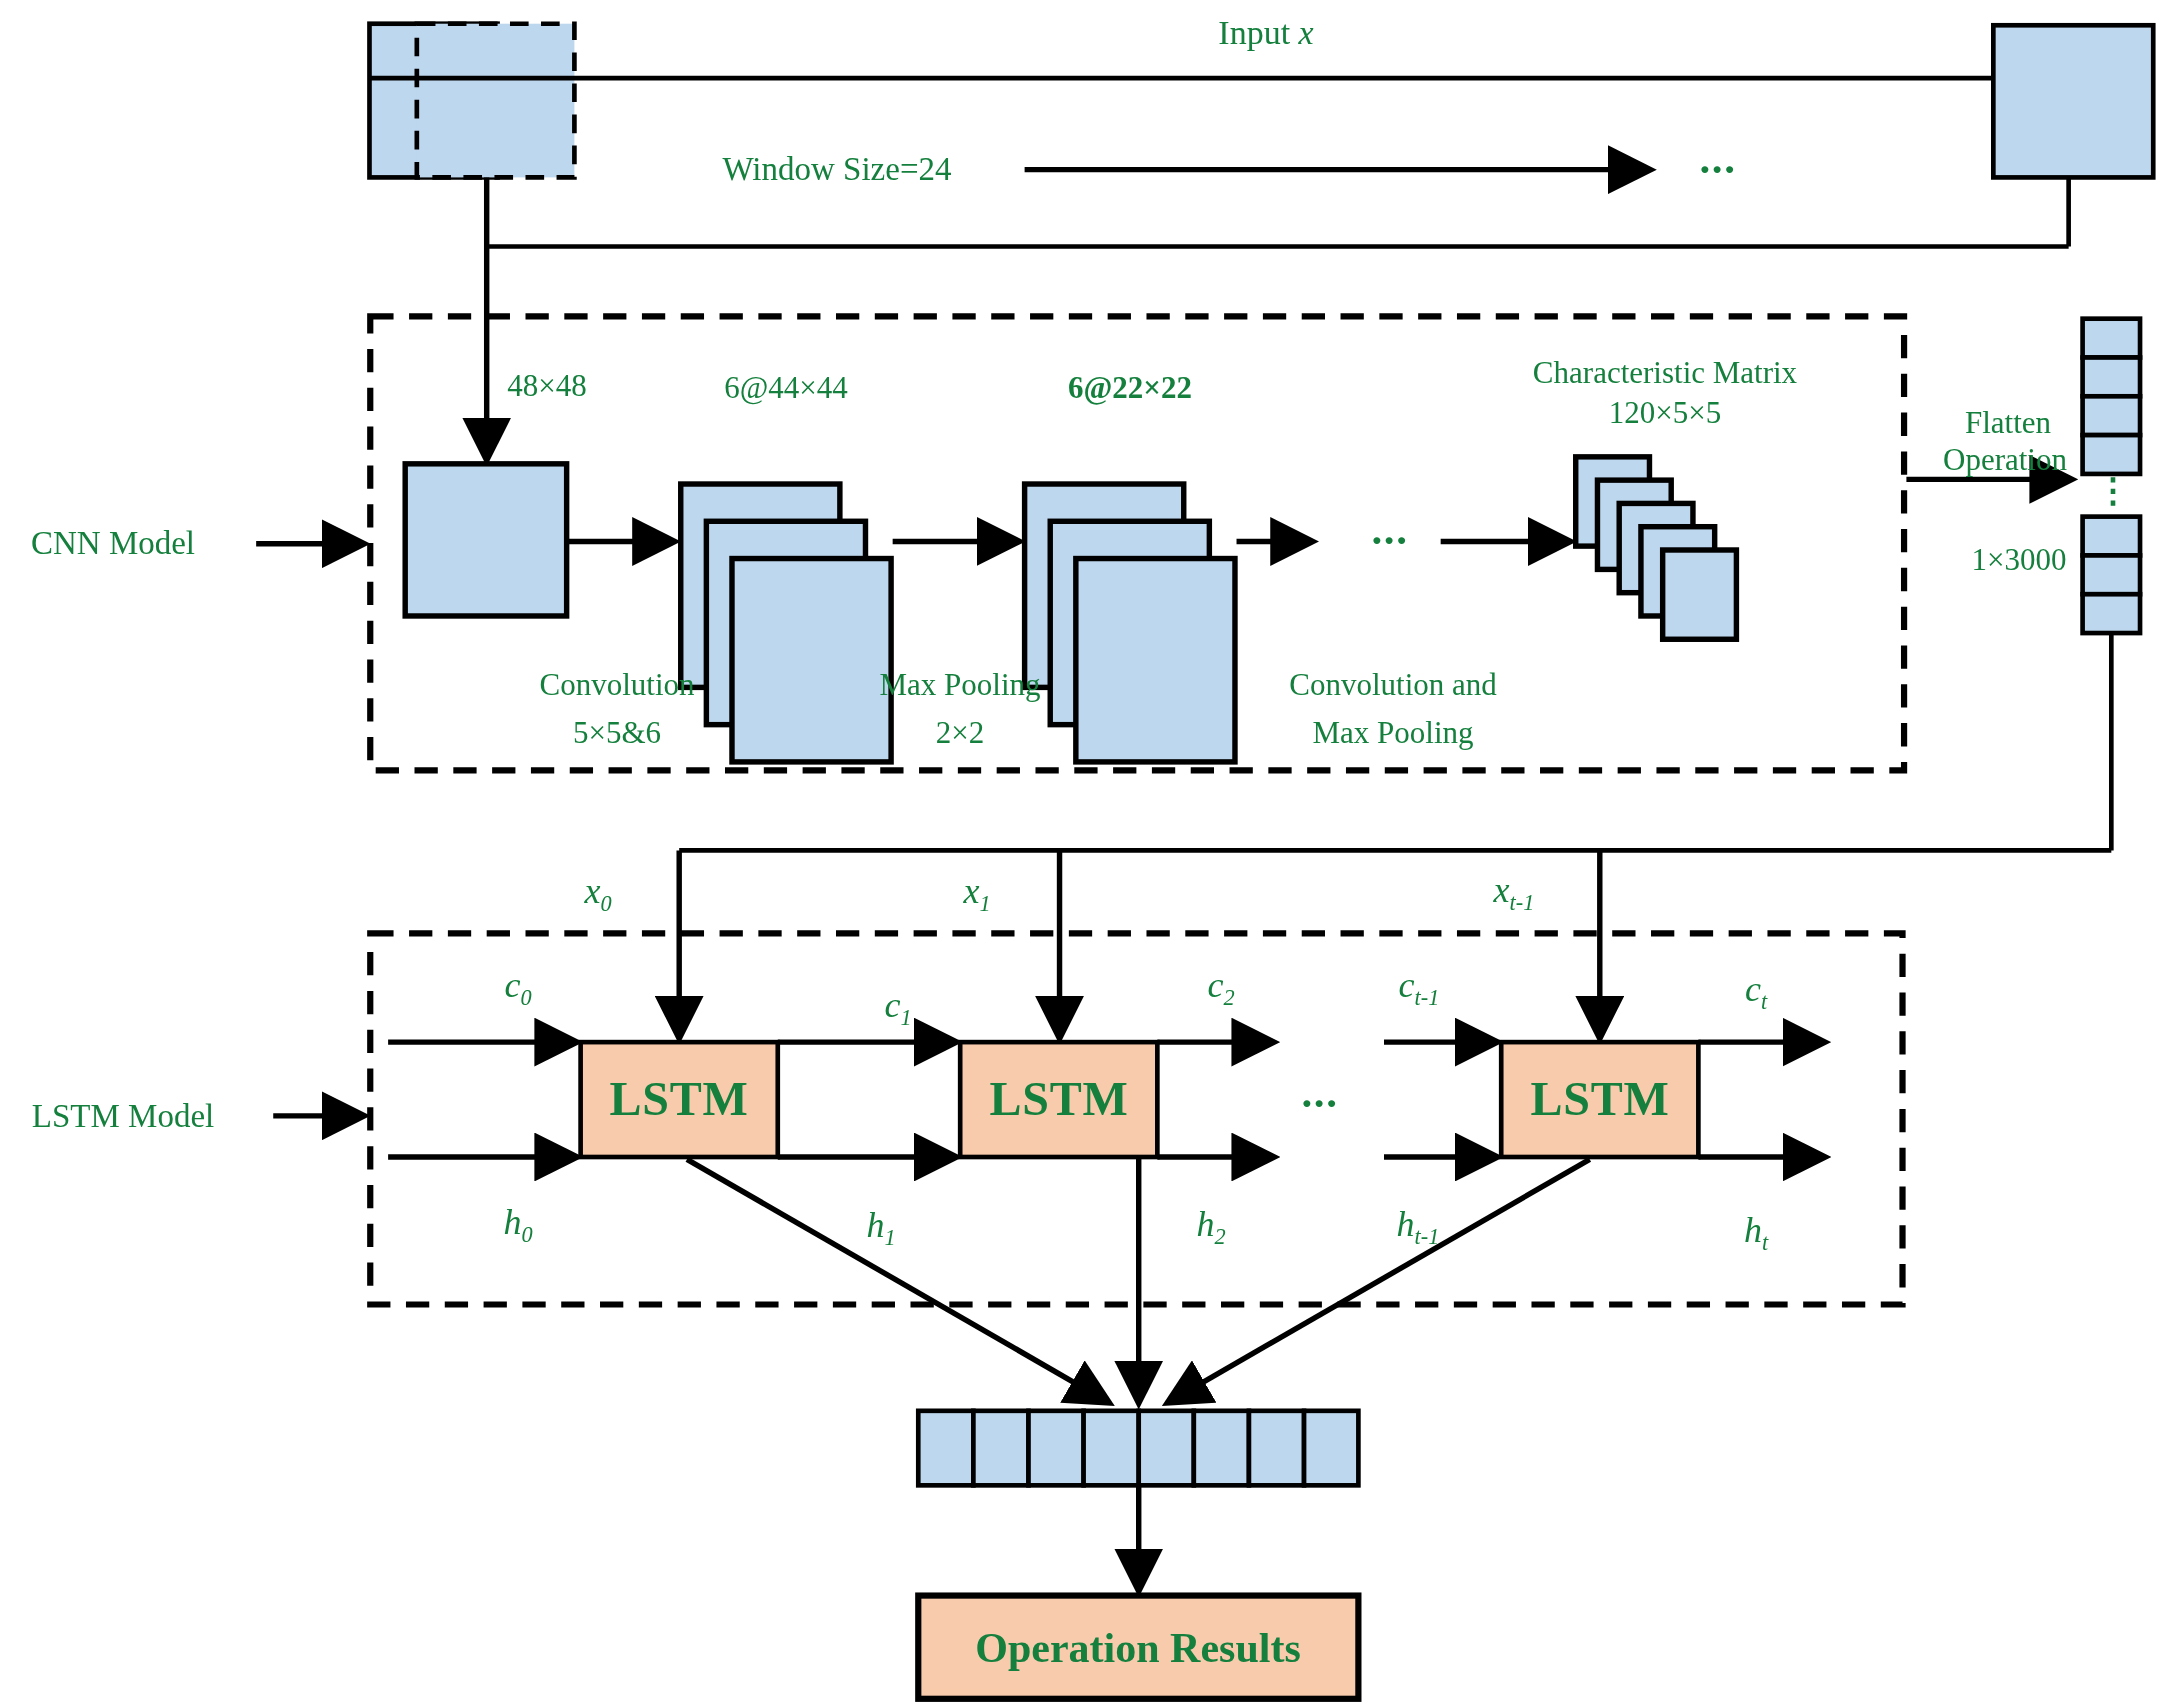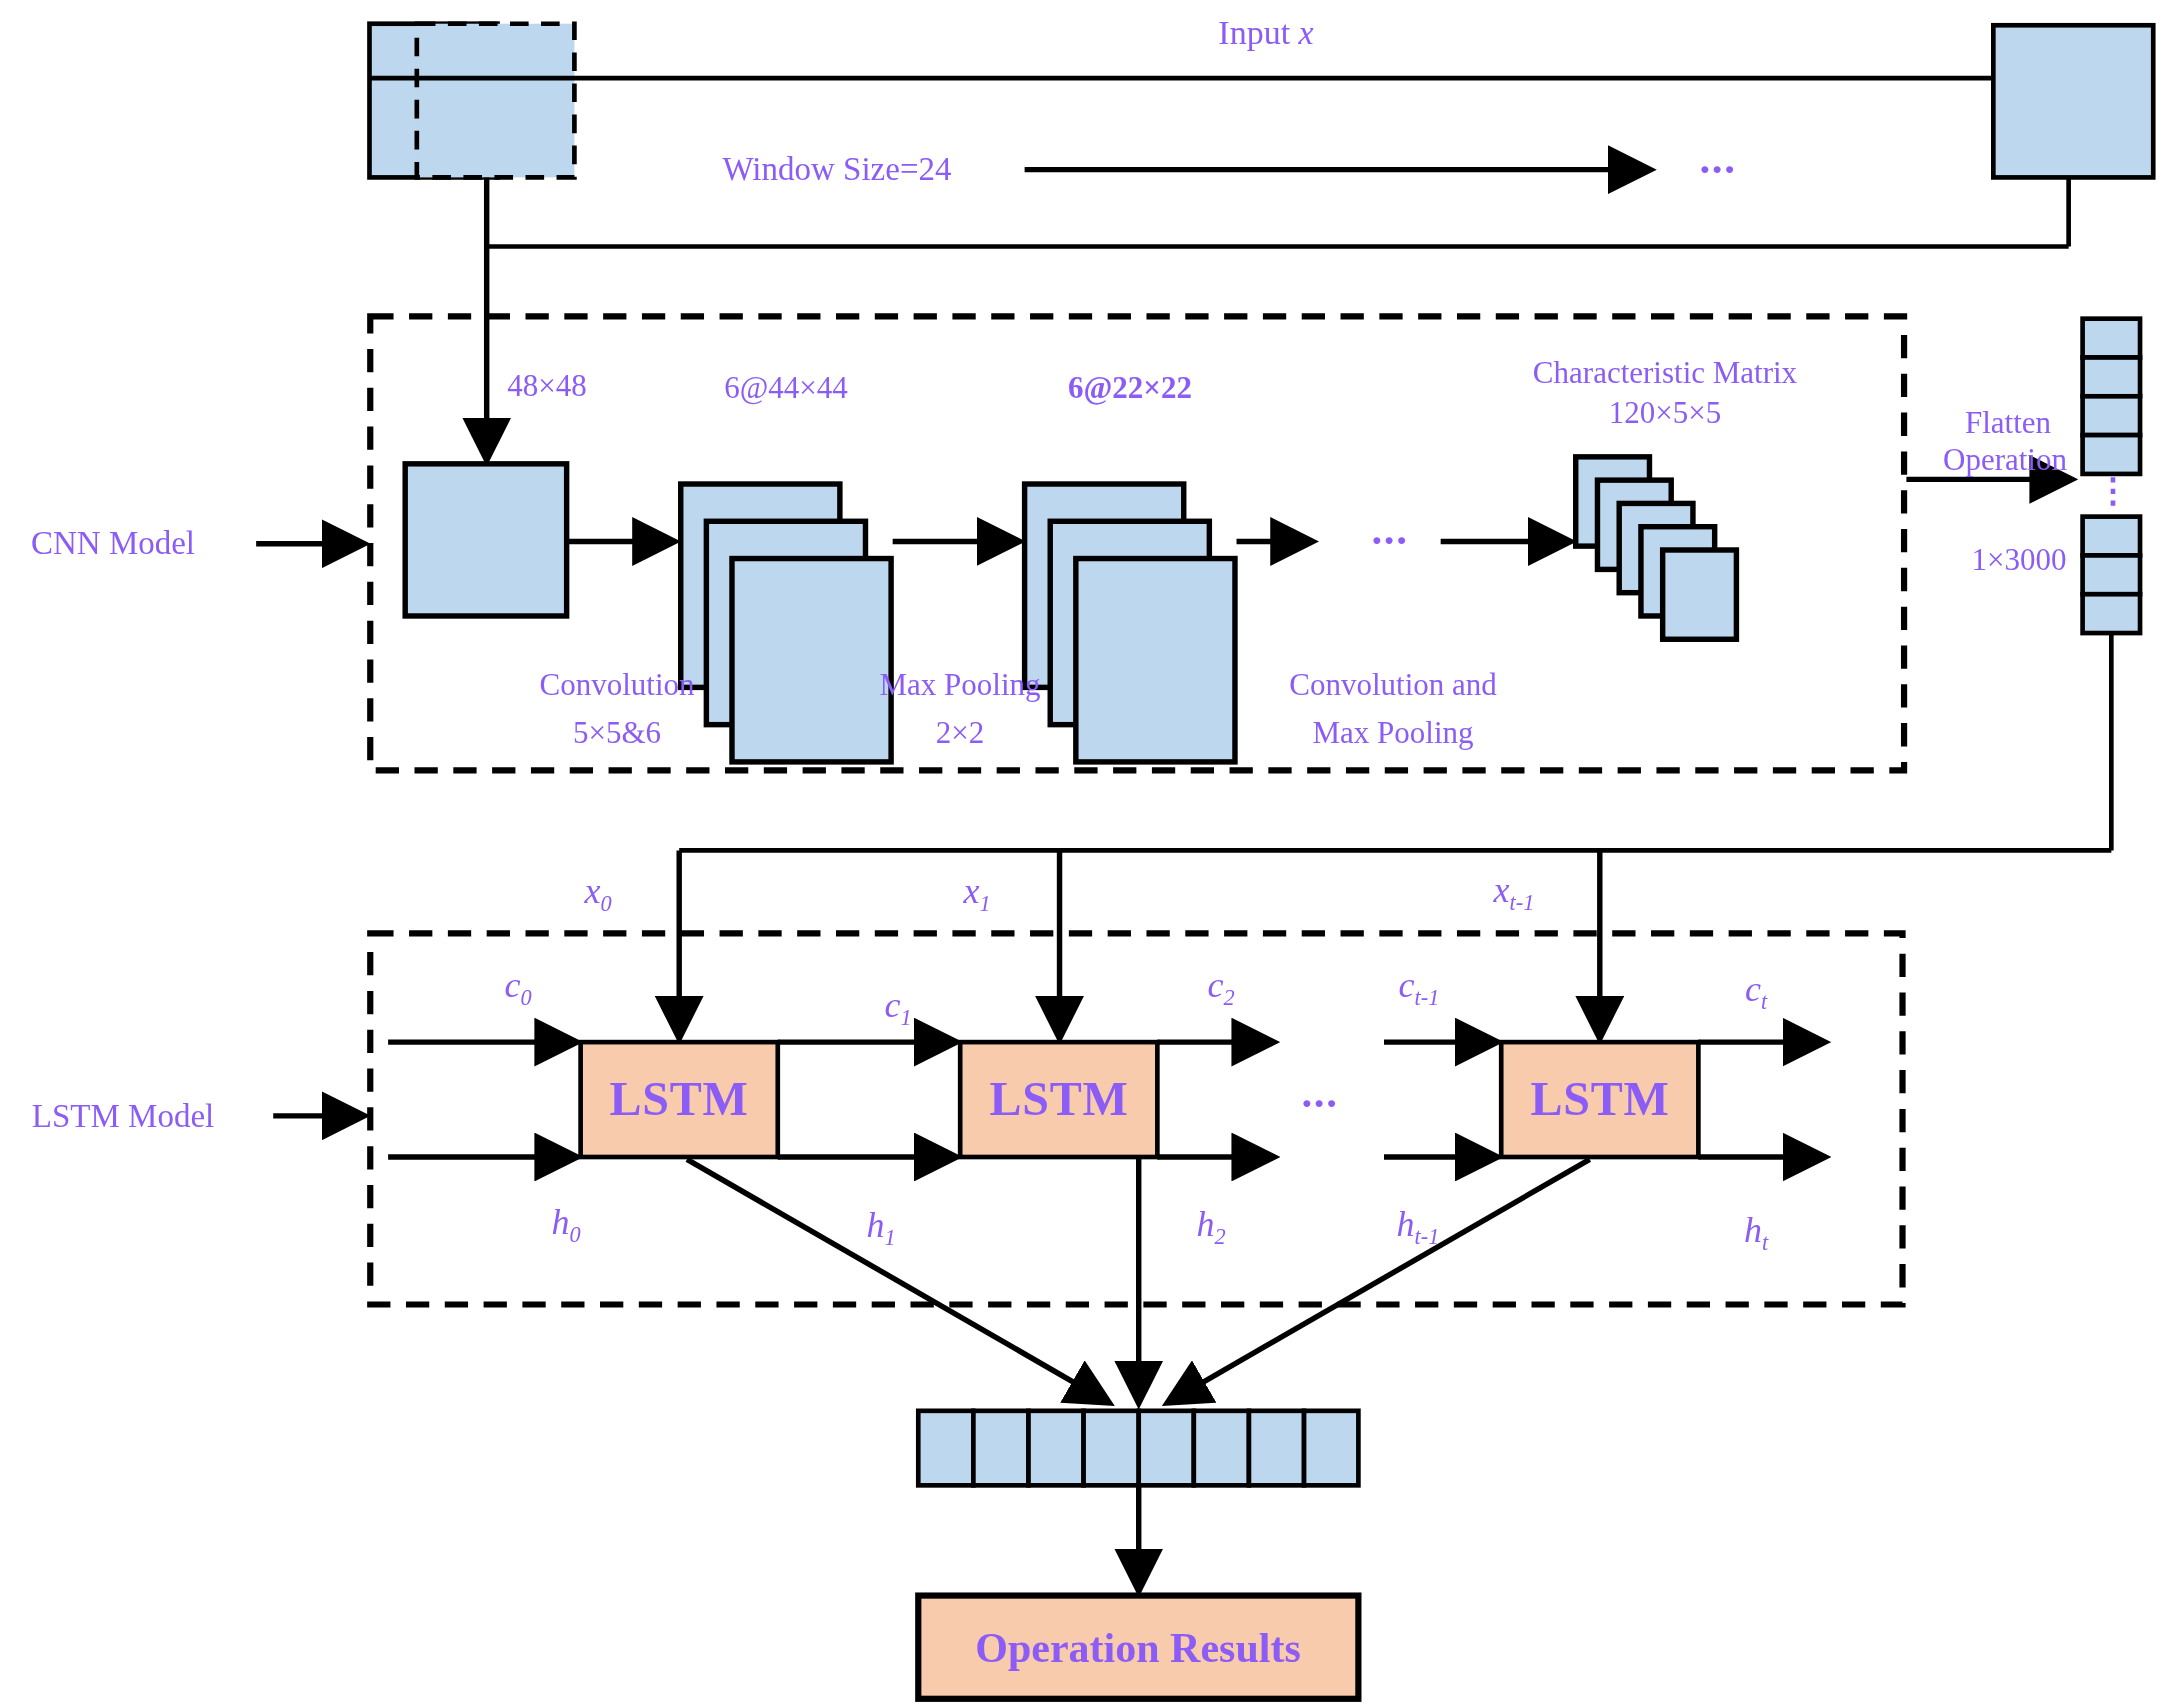--- a/index.html
+++ b/index.html
@@ -11,21 +11,21 @@
     font-family:"Liberation Serif", serif;
     color:#000;
     overflow:hidden;
   }
   .canvas svg{position:absolute;left:0;top:0;}
   .lbl{
     position:absolute;
     transform:translate(-50%,-50%);
     white-space:nowrap;
     text-align:center;
-    color:#8b5cf6;
+    color:#15803d;
     line-height:1.05;
   }
   .f40{font-size:31px;}
   .f42{font-size:33px;}
   .f44{font-size:34px;}
   .math{font-style:italic;font-size:36px;}
   .math sub{font-size:62%;font-style:italic;}
   .lstm-txt{font-size:48px;font-weight:bold;letter-spacing:0.8px;}
   .pred-txt{font-size:42px;font-weight:bold;}
   .dots{font-size:43px;font-weight:bold;letter-spacing:1.6px;}
@@ -176,21 +176,21 @@
   <div class="lbl math" style="left:1221px;top:988px;">
     <span>c</span><sub>2</sub>
   </div>
   <div class="lbl math" style="left:1419px;top:988px;">
     <span>c</span><sub>t-1</sub>
   </div>
   <div class="lbl math" style="left:1756px;top:992px;">
     <span>c</span><sub>t</sub>
   </div>
 
-  <div class="lbl math" style="left:518px;top:1225px;margin-left:48px;">
+  <div class="lbl math" style="left:518px;top:1225px;">
     <span>h</span><sub>0</sub>
   </div>
   <div class="lbl math" style="left:881px;top:1228px;">
     <span>h</span><sub>1</sub>
   </div>
   <div class="lbl math" style="left:1211px;top:1227px;">
     <span>h</span><sub>2</sub>
   </div>
   <div class="lbl math" style="left:1418px;top:1227px;">
     <span>h</span><sub>t-1</sub>

